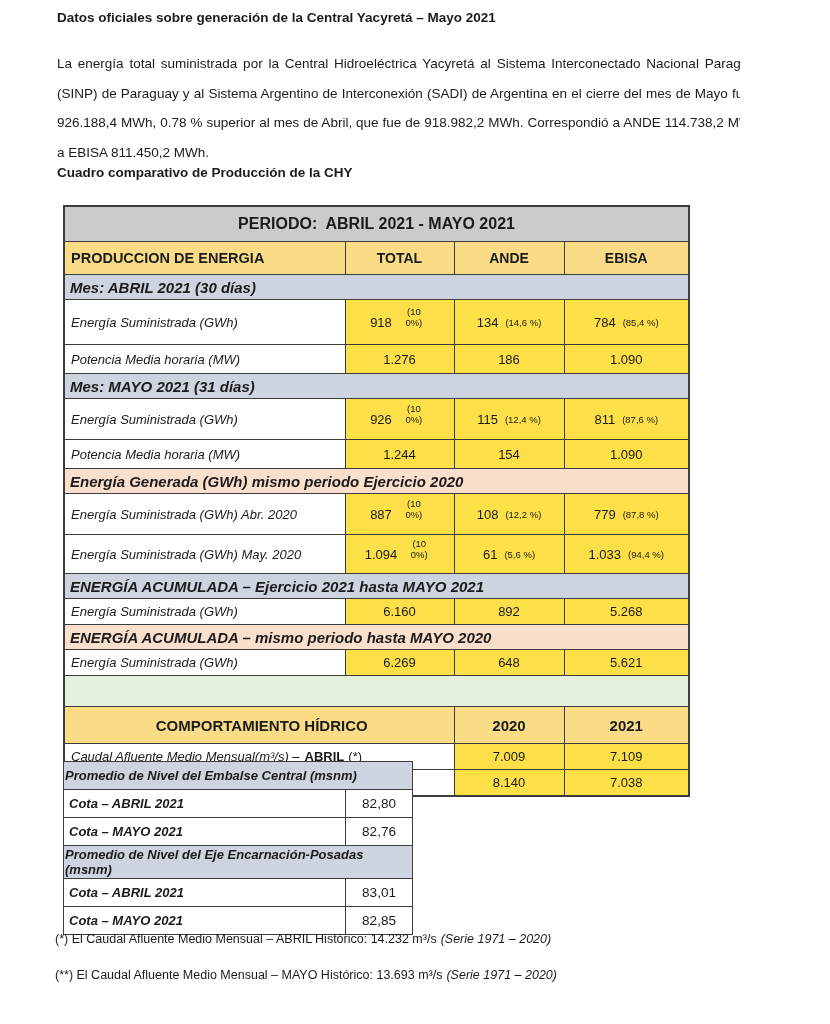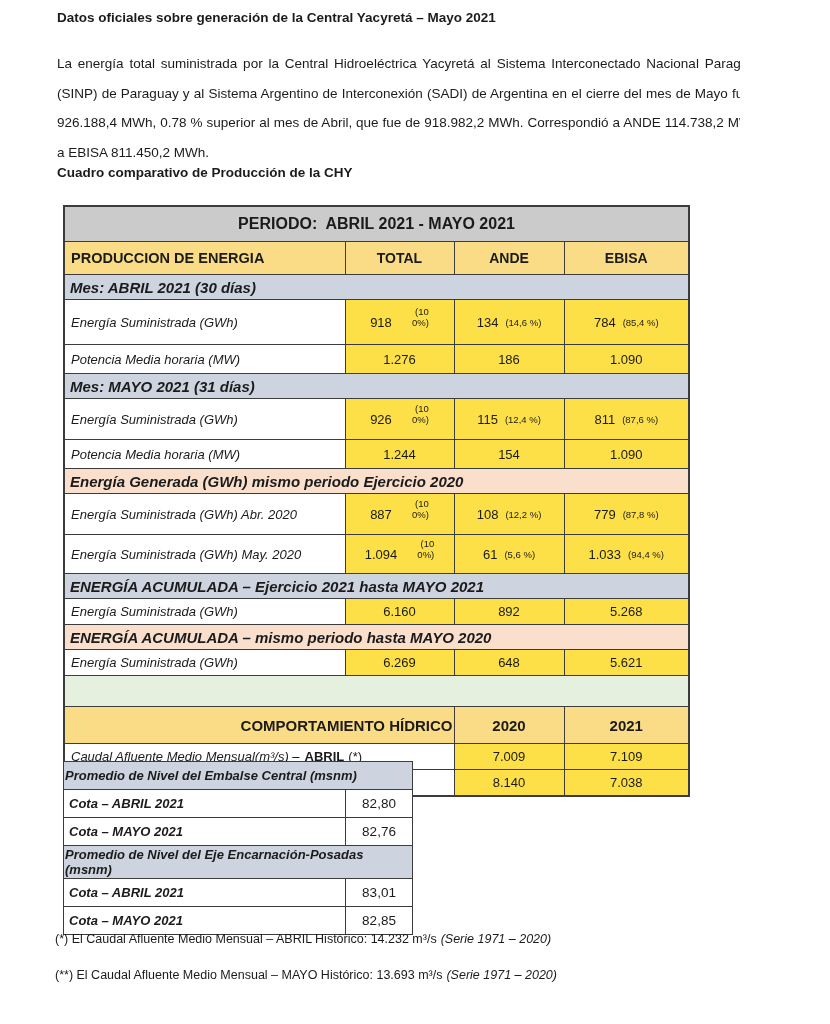--- a/index.html
+++ b/index.html
@@ -36,27 +36,27 @@
   .colhdr.ctr{text-align:center;}
 
   .sec{height:22px;font-weight:700;font-style:italic;font-size:15px;padding-left:5px;}
   .sec.blue{background:var(--section-blue);}
   .sec.peach{background:var(--section-peach);}
 
   .rowlabel{font-style:italic;font-size:13px;padding-left:6px;text-align:left;background:#fff;}
   .val{font-size:13px;text-align:center;background:#fde047;}
   .cellv{display:flex;align-items:center;justify-content:center;gap:7px;font-size:13px;}
   .note{font-size:9.5px;}
-  .note.wrap{display:inline-block;width:30px;word-break:break-all;line-height:1.15;text-align:right;position:relative;top:-4px;}
+  .note.wrap{display:inline-block;width:30px;word-break:break-all;line-height:1.15;text-align:center;position:relative;top:-4px;}
   .h42{height:42px;} .h38{height:38px;} .h36{height:36px;} .h26{height:26px;} .h23{height:23px;} .h34{height:34px;} .h25{height:25px;}
 
   .spacer{background:var(--spacer-green);height:28px;}
 
   .hydhdr{background:var(--header-yellow);font-weight:700;font-size:15px;}
-  .hydhdr.lbl{text-align:right;padding-left:6px;}
+  .hydhdr.lbl{text-align:center;padding-left:6px;}
   .hydhdr.ctr{text-align:center;}
   .caudal{font-size:13px;padding-left:6px;background:#fff;}
   .cl-prefix{font-style:italic;}
   .cl-month{font-weight:700;margin-left:5px;}
   .cl-suffix{margin-left:4px;}
 
   .lvlhdr{background:var(--section-blue);font-weight:700;font-style:italic;font-size:13px;}
   .lvllabel{font-weight:700;font-style:italic;font-size:13px;padding-left:5px;background:#fff;}
   .lvlval{font-size:13.5px;text-align:center;background:#fff;}
 

